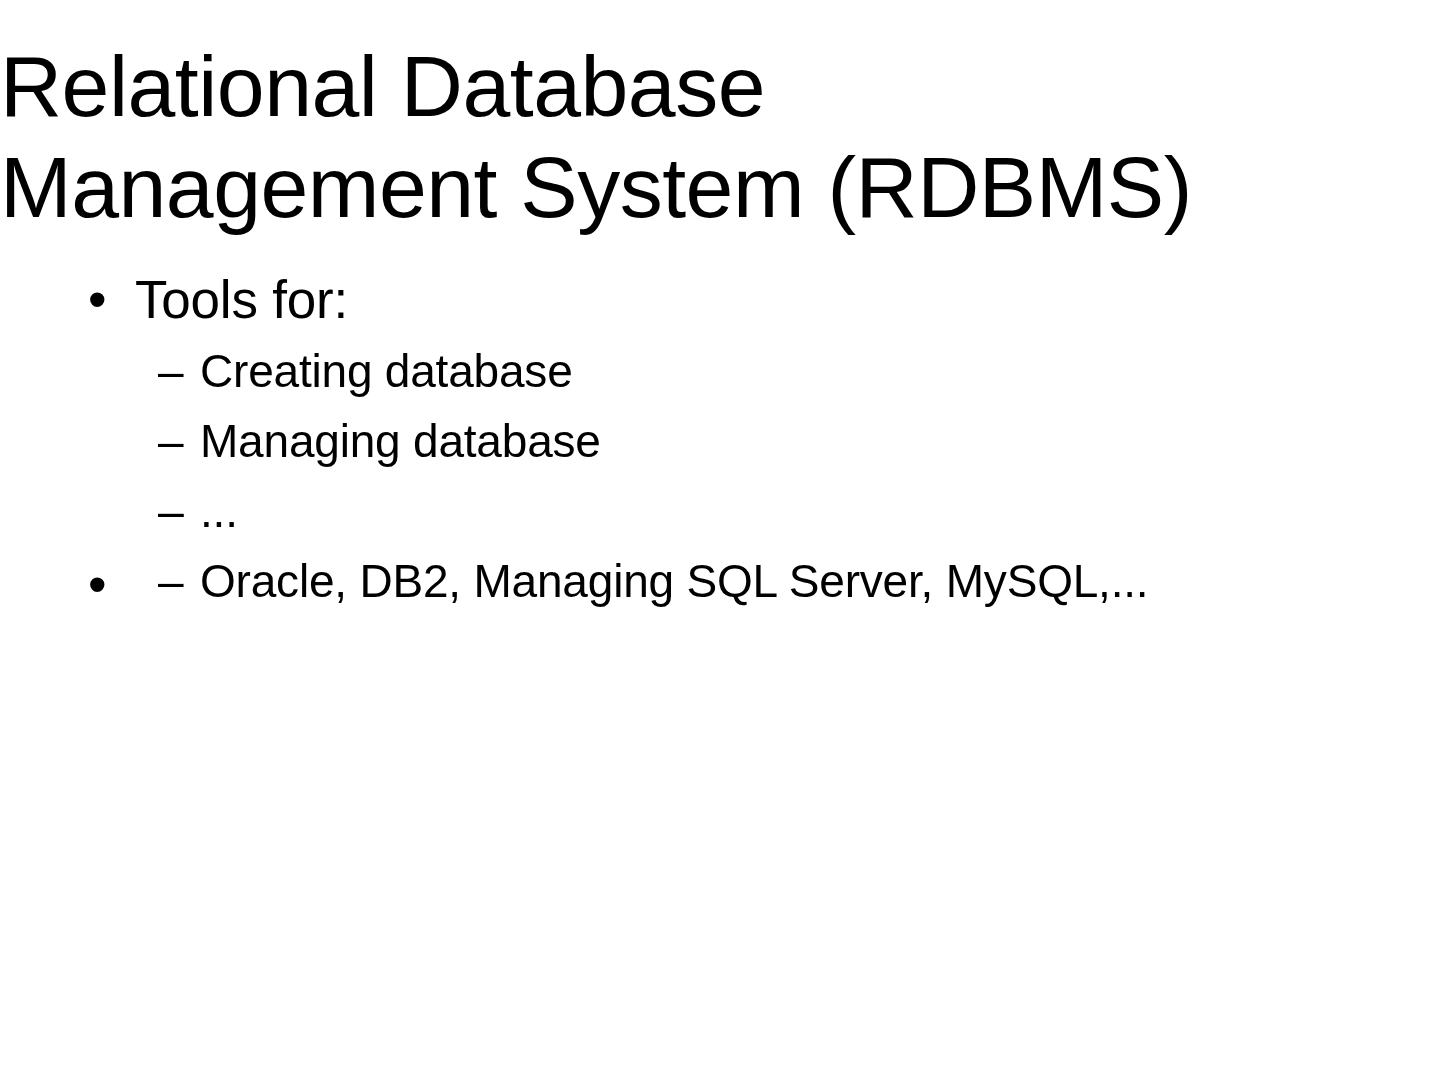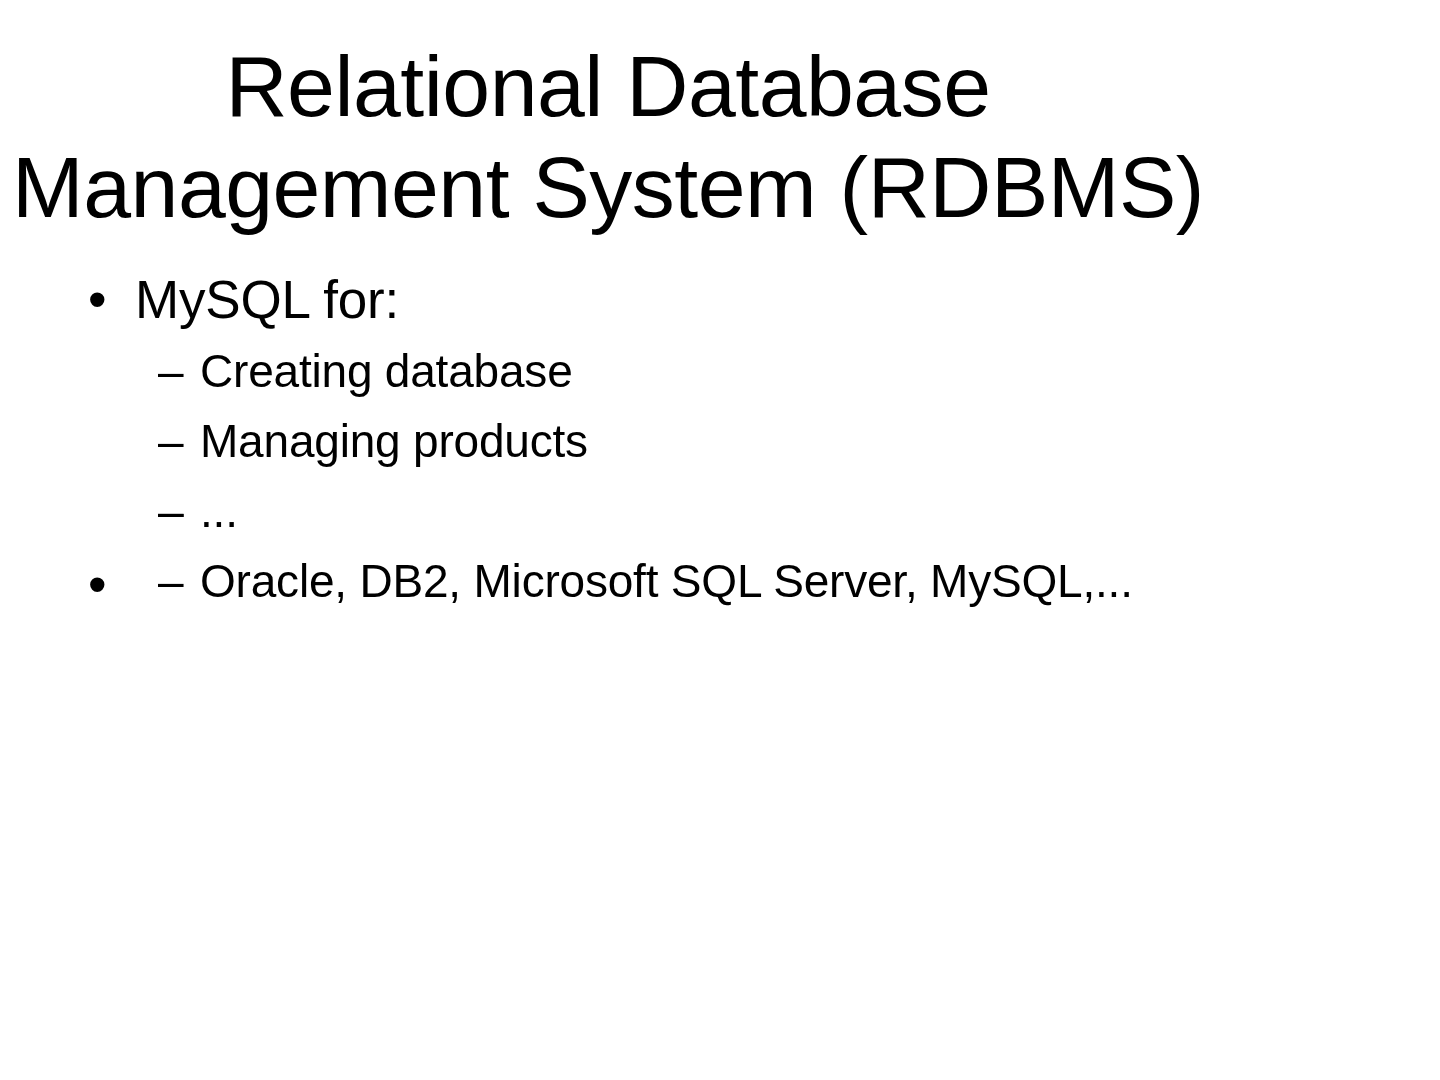--- a/index.html
+++ b/index.html
@@ -22,21 +22,21 @@
     height: 1080px;
     background: #ffffff;
   }
 
   
   .slide-title {
     position: absolute;
     left: 0;
     top: 36px;
     width: 1216px;
-    text-align: center;
+    text-align: left;
     font-size: 86px;
     line-height: 1.17;
     font-weight: 400;
     letter-spacing: -0.5px;
     white-space: pre-line;
   }
 
   
   .body-list {
     position: absolute;
@@ -84,45 +84,45 @@
 
 <div class="slide">
 
   <div class="slide-title">Relational Database
 Management System (RDBMS)</div>
 
   <div class="body-list">
 
     <div class="lvl1">
       <span class="marker">•</span>
-      <span class="label">MySQL for:</span>
+      <span class="label">Tools for:</span>
     </div>
 
     <div class="lvl2">
       <span class="marker">–</span>
       <span class="label">Creating database</span>
     </div>
 
     <div class="lvl2">
       <span class="marker">–</span>
-      <span class="label">Managing products</span>
+      <span class="label">Managing database</span>
     </div>
 
     <div class="lvl2">
       <span class="marker">–</span>
     </div>
 
     <div class="lvl2">
       <span class="marker">–</span>
       <span class="label">...</span>
     </div>
 
     <div class="lvl1">
       <span class="marker">•</span>
     </div>
 
     <div class="lvl2">
       <span class="marker">–</span>
-      <span class="label">Oracle, DB2, Microsoft SQL Server, MySQL,...</span>
+      <span class="label">Oracle, DB2, Managing SQL Server, MySQL,...</span>
     </div>
 
   </div>
 </div>
 
 </body></html>

